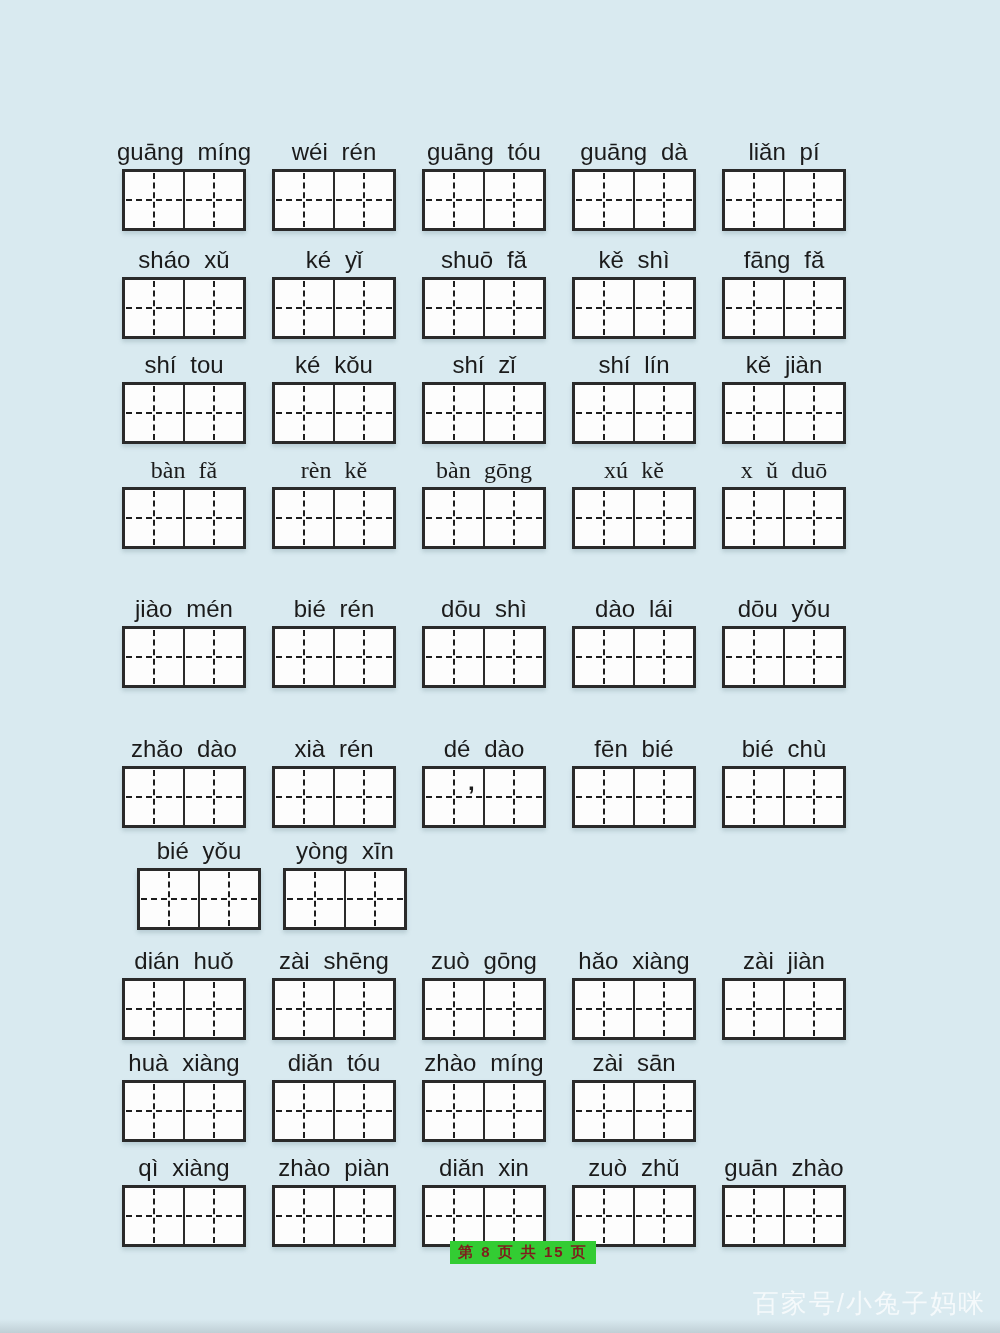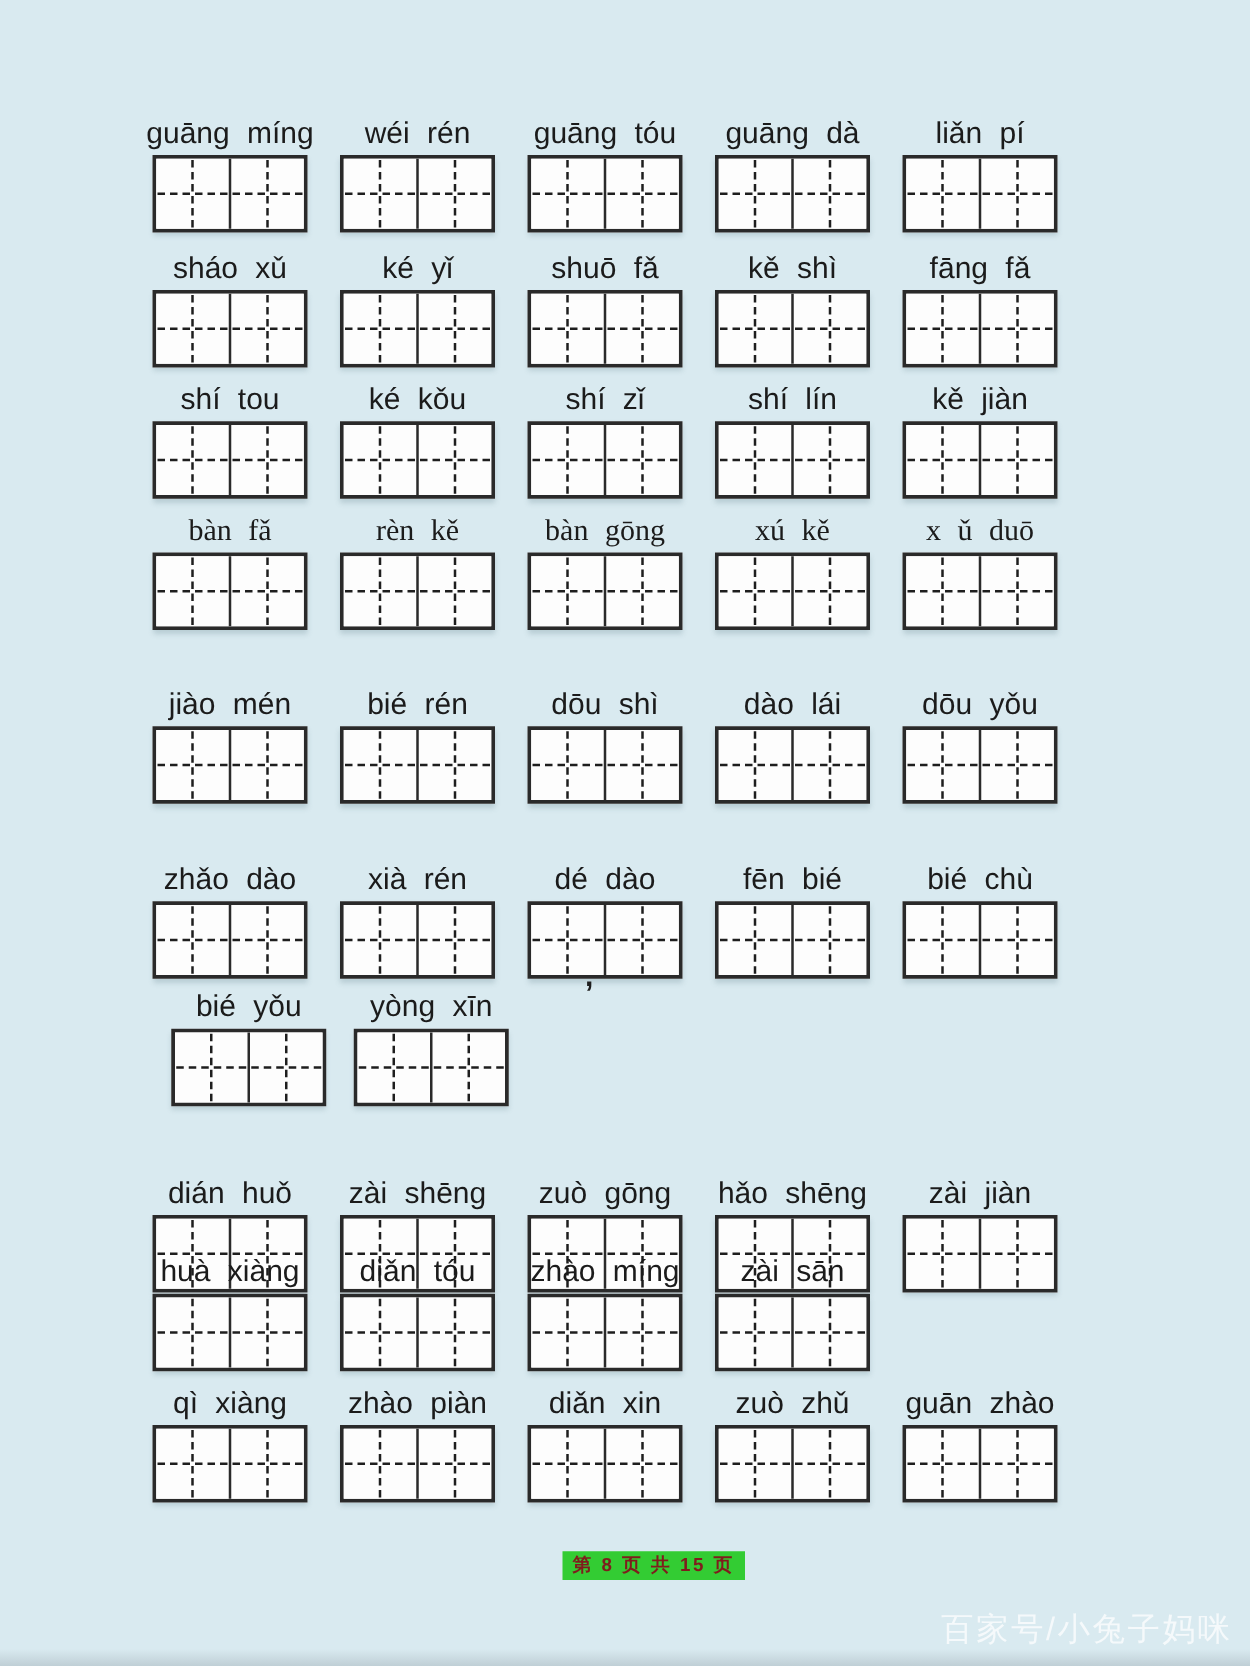--- a/index.html
+++ b/index.html
@@ -8,20 +8,21 @@
     background:#d9eaf0;
     font-family:"Liberation Sans", sans-serif;
     position:relative;overflow:hidden;
   }
   .worksheet{position:absolute;inset:0;}
   .row{
     position:absolute;left:0;
     display:flex;
     padding-left:122px;
     gap:26px;
+    margin-top:45px;
   }
   .row-indent{padding-left:137px;gap:22px;}
   .item{
     flex:0 0 124px;width:124px;
     display:flex;flex-direction:column;align-items:center;
   }
   .pinyin{
     height:32px;line-height:30px;
     font-size:24px;color:#1b1b1b;
     white-space:nowrap;word-spacing:0.30em;
@@ -304,21 +305,21 @@
           </div>
         </div>
         <div class="item">
           <div class="pinyin">yòng xīn</div>
           <div class="gridbox">
             <div class="cell"></div>
             <div class="cell"></div>
           </div>
         </div>
       </div>
-      <div class="row" style="top: 940px;">
+      <div class="row" style="top: 901px;">
         <div class="item">
           <div class="pinyin">dián huǒ</div>
           <div class="gridbox">
             <div class="cell"></div>
             <div class="cell"></div>
           </div>
         </div>
         <div class="item">
           <div class="pinyin">zài shēng</div>
           <div class="gridbox">
@@ -327,21 +328,21 @@
           </div>
         </div>
         <div class="item">
           <div class="pinyin">zuò gōng</div>
           <div class="gridbox">
             <div class="cell"></div>
             <div class="cell"></div>
           </div>
         </div>
         <div class="item">
-          <div class="pinyin">hǎo shēng</div>
+          <div class="pinyin">hǎo xiàng</div>
           <div class="gridbox">
             <div class="cell"></div>
             <div class="cell"></div>
           </div>
         </div>
         <div class="item">
           <div class="pinyin">zài jiàn</div>
           <div class="gridbox">
             <div class="cell"></div>
             <div class="cell"></div>

